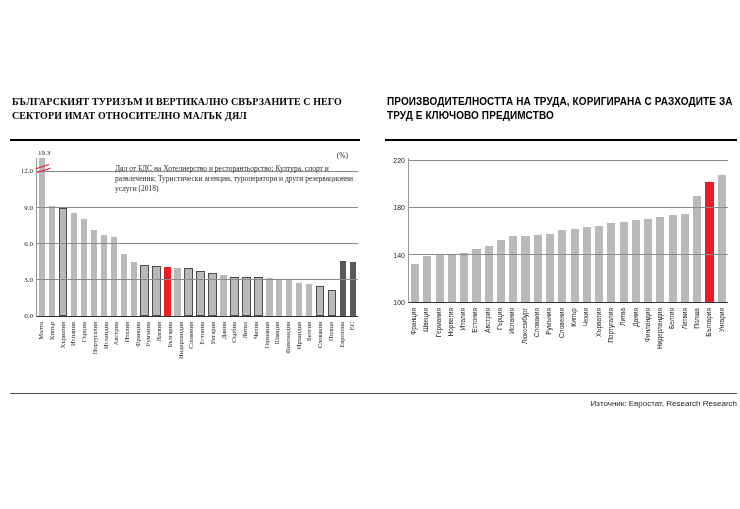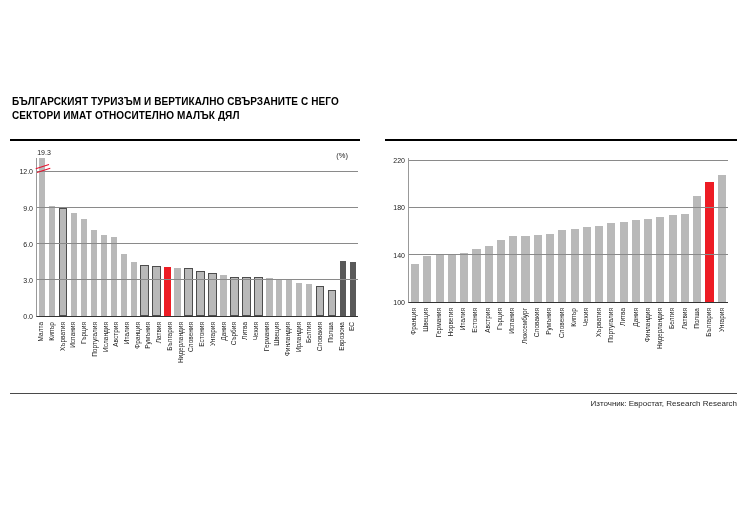--- a/index.html
+++ b/index.html
@@ -6,21 +6,21 @@
   html,body { background:#fff; }
   .page {
     position: relative;
     width: 740px; height: 509px;
     background: #ffffff;
     font-family: "Liberation Sans", sans-serif;
     overflow: hidden;
     color: #1a1a1a;
   }
   .panel { position: absolute; top: 95px; height: 310px; }
-  .panel.left  { left: 10px;  width: 350px; }
+  .panel.left  { left: 10px;  width: 350px; font-family: Liberation Serif, serif; }
   .panel.right { left: 385px; width: 352px; }
   .chart-title {
     position: absolute; top: 0; left: 2px; right: 0;
     font-size: 10px; font-weight: bold; line-height: 1.4;
     color: #000; letter-spacing: 0.1px;
   }
   .title-rule { position: absolute; top: 44px; left: 0; right: 0; height: 2px; background: #000; }
   .unit-label { position: absolute; top: 56px; right: 12px; font-size: 7.5px; color: #1a1a1a; }
 
   .chart { position: absolute; top: 63px; left: 0; right: 0; height: 240px; }
@@ -112,20 +112,21 @@
             <div class="bar" style="height: 24.2424%; background: rgb(185, 185, 185);"></div>
             <div class="bar" style="height: 23.4848%; background: rgb(185, 185, 185);"></div>
             <div class="bar" style="height: 23.4848%; background: rgb(185, 185, 185);"></div>
             <div class="bar" style="height: 21.2121%; background: rgb(185, 185, 185);"></div>
             <div class="bar" style="height: 20.4545%; background: rgb(185, 185, 185);"></div>
             <div class="bar" style="height: 18.9394%; border: 1px solid rgb(77, 77, 77); background: rgb(185, 185, 185);"></div>
             <div class="bar" style="height: 16.6667%; border: 1px solid rgb(77, 77, 77); background: rgb(185, 185, 185);"></div>
             <div class="bar" style="height: 34.8485%; background: rgb(89, 89, 89);"></div>
             <div class="bar" style="height: 34.0909%; background: rgb(89, 89, 89);"></div>
           </div>
+        <div class="note">Дял от БДС на Хотелиерство и ресторантьорство; Култура, спорт и развлечения; Туристически агенции, туроператори и други резервационни услуги (2018)</div>
         <div class="clip-label">19.3</div>
         <div class="break-mark"></div>
       <div class="gridline" style="bottom: 22.7273%;"></div>
           <div class="gridline" style="bottom: 45.4545%;"></div>
           <div class="gridline" style="bottom: 68.1818%;"></div>
           <div class="gridline" style="bottom: 90.9091%;"></div>
         </div>
       <div class="xlabels">
           <div class="xcell">
             <span>Малта</span>
@@ -215,20 +216,21 @@
             <span>Еврозона</span>
           </div>
           <div class="xcell">
             <span>ЕС</span>
           </div>
         </div>
     </div>
   </section>
 
   <section class="panel right">
+    <h2 class="chart-title">ПРОИЗВОДИТЕЛНОСТТА НА ТРУДА, КОРИГИРАНА С РАЗХОДИТЕ ЗА ТРУД Е КЛЮЧОВО ПРЕДИМСТВО</h2>
     <div class="title-rule"></div>
     <div class="chart chart-right" id="chart-1">
       <div class="yaxis">
           <span style="bottom: calc(0% - 3px);">100</span>
           <span style="bottom: calc(32.6531% - 3px);">140</span>
           <span style="bottom: calc(65.3061% - 3px);">180</span>
           <span style="bottom: calc(97.9592% - 3px);">220</span>
         </div>
       <div class="plot">
           <div class="bars">

